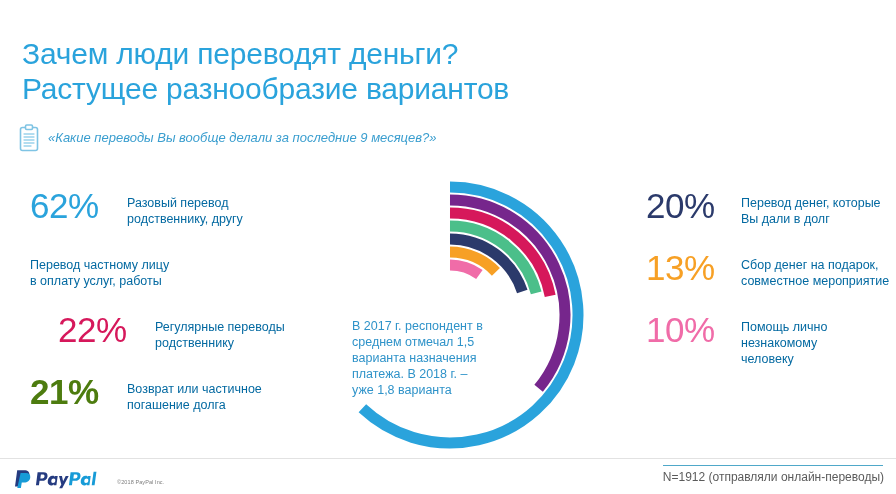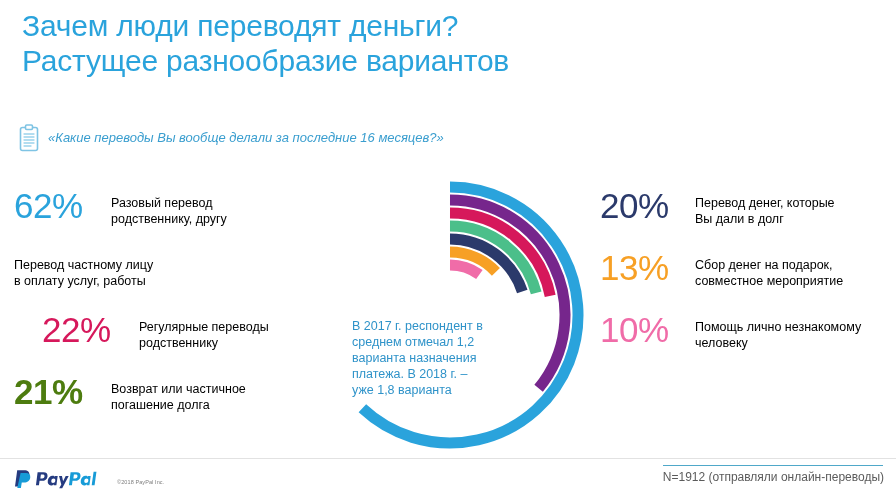--- a/index.html
+++ b/index.html
@@ -13,21 +13,21 @@
     position: relative;
     overflow: hidden;
     font-family: "Liberation Sans", sans-serif;
     -webkit-font-smoothing: antialiased;
   }
 
   
   #slide-title {
     position: absolute;
     left: 22px;
-    top: 8px;
+    top: 36px;
     width: 800px;
     color: #2AA3DC;
     font-size: 30px;
     line-height: 35px;
     font-weight: 400;
     letter-spacing: -0.2px;
     white-space: pre-line;
   }
 
   #subtitle-row {
@@ -50,47 +50,47 @@
     line-height: 18px;
     padding-top: 5px;
     white-space: nowrap;
   }
 
   
   .stat-col {
     position: absolute;
     width: 300px;
   }
-  #left-col  { left: 14px;  top: 186px; }
+  #left-col  { left: 30px;  top: 186px; }
   #right-col { left: 600px; top: 186px; }
 
   .stat-row {
     position: relative;
     height: 62px;
     display: flex;
     align-items: flex-start;
   }
   .stat-value {
     width: 97px;
     flex: 0 0 auto;
     font-size: 35px;
     line-height: 40px;
     font-weight: 400;
     text-align: left;
     letter-spacing: -0.5px;
   }
   .stat-label {
     flex: 1 1 auto;
-    color: #000000;
+    color: #0369a1;
     font-size: 12.5px;
     line-height: 16px;
     padding-top: 9px;
     white-space: pre-line;
   }
-  #right-col .stat-value { width: 95px; }
+  #right-col .stat-value { width: 95px; margin-left: 46px; }
 
   
   #arc-chart {
     position: absolute;
     left: 300px;
     top: 155px;
     width: 290px;
     height: 310px;
   }
   #arc-chart svg { display: block; }
@@ -164,21 +164,21 @@
       <rect x="7.5" y="1" width="7" height="4.5" rx="1.2" ry="1.2" fill="#ffffff" stroke="#7FC4E4" stroke-width="1.6"></rect>
       <g stroke="#9BD2EC" stroke-width="1.3" stroke-linecap="round">
         <line x1="6" y1="10" x2="16" y2="10"></line>
         <line x1="6" y1="13" x2="16" y2="13"></line>
         <line x1="6" y1="16" x2="16" y2="16"></line>
         <line x1="6" y1="19" x2="16" y2="19"></line>
         <line x1="6" y1="22" x2="13" y2="22"></line>
       </g>
     </svg>
   </span>
-  <span id="subtitle-text">«Какие переводы Вы вообще делали за последние 16 месяцев?»</span>
+  <span id="subtitle-text">«Какие переводы Вы вообще делали за последние 9 месяцев?»</span>
 </div>
 
 <div id="left-col" class="stat-col">
   <div class="stat-row">
     <div class="stat-value" style="color: rgb(42, 163, 220);">62%</div>
     <div class="stat-label">Разовый перевод
 родственнику, другу</div>
   </div>
   <div class="stat-row">
     <div class="stat-label">Перевод частному лицу
@@ -218,21 +218,21 @@
   <svg id="arc-svg" viewBox="0 0 290 310" width="290" height="310" aria-hidden="true">
       <path d="M 150.00 32.00 A 128 128 0 1 1 62.38 253.31" fill="none" stroke="#2AA3DC" stroke-width="11" stroke-linecap="butt"></path>
       <path d="M 150.00 45.00 A 115 115 0 0 1 238.61 233.30" fill="none" stroke="#76268C" stroke-width="11" stroke-linecap="butt"></path>
       <path d="M 150.00 58.00 A 102 102 0 0 1 250.19 140.89" fill="none" stroke="#D6185B" stroke-width="11" stroke-linecap="butt"></path>
       <path d="M 150.00 71.00 A 89 89 0 0 1 236.20 137.87" fill="none" stroke="#4BBF8A" stroke-width="11" stroke-linecap="butt"></path>
       <path d="M 150.00 84.00 A 76 76 0 0 1 222.28 136.51" fill="none" stroke="#2B3A6B" stroke-width="11" stroke-linecap="butt"></path>
       <path d="M 150.00 97.00 A 63 63 0 0 1 195.93 116.87" fill="none" stroke="#F7A025" stroke-width="11" stroke-linecap="butt"></path>
       <path d="M 150.00 110.00 A 50 50 0 0 1 179.39 119.55" fill="none" stroke="#F06CA8" stroke-width="11" stroke-linecap="butt"></path>
     </svg>
 </div>
-<div id="arc-annotation">В 2017 г. респондент в среднем отмечал 1,2 варианта назначения платежа. В 2018 г. –
+<div id="arc-annotation">В 2017 г. респондент в среднем отмечал 1,5 варианта назначения платежа. В 2018 г. –
 уже 1,8 варианта</div>
 
 <div id="footer-divider"></div>
 
 <div id="paypal-logo">
   <svg viewBox="0 0 96 22" width="96" height="22">
 
     <path d="M5.2 2.2h7.1c3.5 0 5.5 1.9 5.1 5.0c-0.45 3.5-3.2 5.4-6.7 5.4H8.0l-0.85 5.9H3.0z" fill="#253B80"></path>
     <path d="M8.6 5.0h5.4c3.0 0 4.6 1.7 4.25 4.5c-0.4 3.2-2.9 5.0-6.0 5.0h-2.5l-0.85 5.6H5.3z" fill="#179BD7"></path>
 

